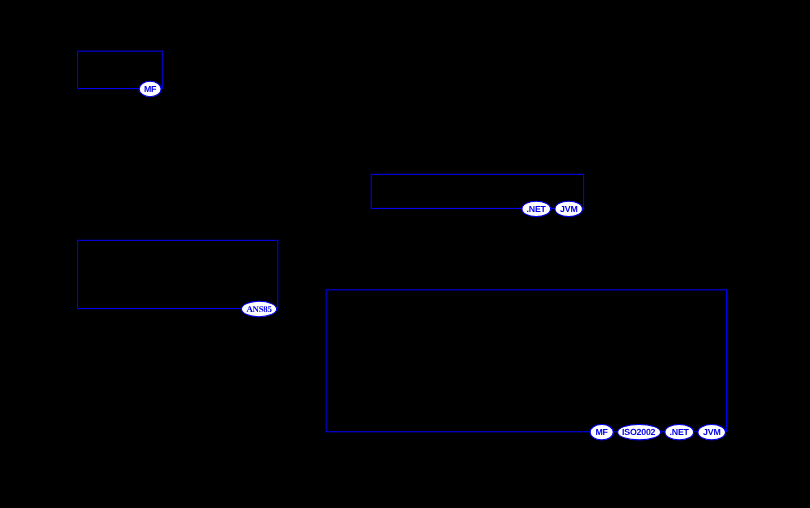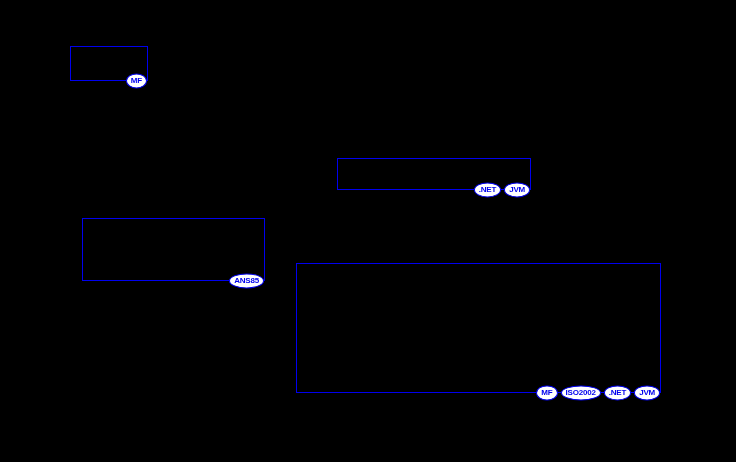--- a/index.html
+++ b/index.html
@@ -22,21 +22,21 @@
     background: var(--bg);
     border-radius: 17px;
   }
   .sbox {
     position: absolute;
     border: 1px solid var(--blue);
     background: transparent;
   }
   .box1 { left: 70px;  top: 46px;  width: 78px;  height: 35px; }
   .box2 { left: 337px; top: 158px; width: 194px; height: 32px; }
-  .box3 { left: 82px;  top: 218px; width: 183px; height: 63px; }
+  .box3 { left: 70px;  top: 218px; width: 183px; height: 63px; font-family: Liberation Serif, serif; }
   .box4 { left: 296px; top: 263px; width: 365px; height: 130px; }
   .badges {
     position: absolute;
     right: 0;
     bottom: 0;
     transform: translateY(56%);
     display: flex;
     align-items: center;
     gap: 3px;
     white-space: nowrap;

